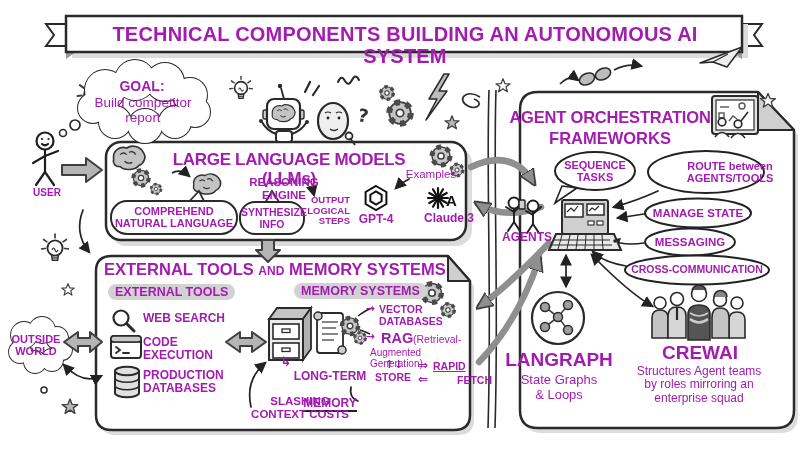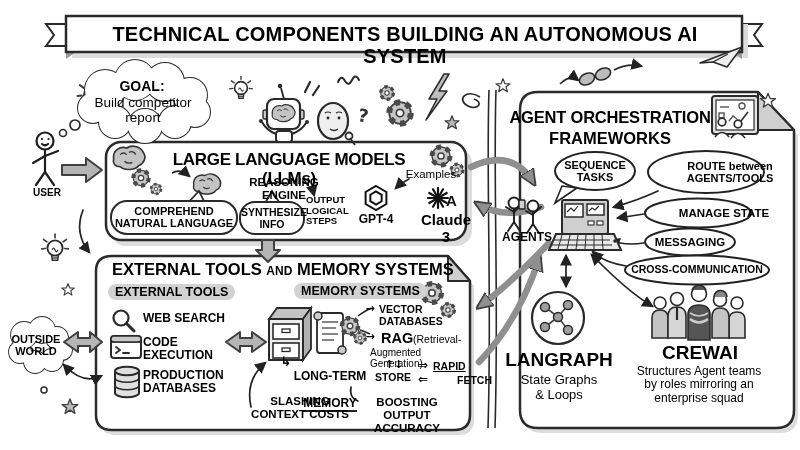--- a/index.html
+++ b/index.html
@@ -1,19 +1,19 @@
 <!DOCTYPE html>
 <html><head>
 <meta charset="utf-8">
 <style>
   html,body{margin:0;padding:0;background:#fff;}
   #canvas{position:relative;width:800px;height:450px;background:#ffffff;overflow:hidden;
           font-family:"Liberation Sans",sans-serif;color:#1f1f1f;}
   #art{position:absolute;left:0;top:0;width:800px;height:450px;}
-  .t{position:absolute;white-space:pre-line;text-align:center;line-height:1.12;color:#000000;z-index:2;}
+  .t{position:absolute;white-space:pre-line;text-align:center;line-height:1.12;color:#a21caf;z-index:2;}
   .b{font-weight:700;}
   .lt{text-align:left;}
   .g{font-family:"DejaVu Sans",sans-serif;font-weight:700;}
   .pill{background:#d2d2d2;border-radius:9px;padding:1px 7px;display:inline-block;white-space:nowrap;}
   .ul{border-bottom:2px solid #222;}
   .titlebar{letter-spacing:.2px;}
 </style>
 </head>
 <body>
 
@@ -412,28 +412,28 @@
 <div class="t" style="left:88px;top:95px;width:110px;font-size:13.5px;">Build competitor
 report</div>
 <div class="t b" style="left:22px;top:187px;width:50px;font-size:10px;">USER</div>
 
 <div class="t b" style="left:150px;top:150px;width:278px;font-size:17px;letter-spacing:-0.3px;">LARGE LANGUAGE MODELS (LLMs)</div>
 <div class="t b" style="left:226px;top:176px;width:116px;font-size:11.5px;">REASONING ENGINE</div>
 <div class="t b" style="left:113px;top:205px;width:122px;font-size:11px;">COMPREHEND
 NATURAL LANGUAGE</div>
 <div class="t b" style="left:241px;top:207px;width:62px;font-size:10.5px;">SYNTHESIZE
 INFO</div>
-<div class="t b lt" style="left:306px;top:195px;width:44px;font-size:9.5px;">OUTPUT
+<div class="t b lt" style="left:306px;top:195px;width:44px;font-size:9.5px;text-align:right;">OUTPUT
 LOGICAL
 STEPS</div>
 <div class="t" style="left:404px;top:168px;width:54px;font-size:11.5px;">Examples</div>
 <div class="t b" style="left:352px;top:213px;width:48px;font-size:12px;">GPT-4</div>
-<div class="t b" style="left:418px;top:212px;width:56px;font-size:15px;">Claude 3</div>
-
-<div class="t" style="left:112px;top:260px;width:336px;font-size:16.5px;white-space:nowrap;">
+<div class="t b" style="left:418px;top:212px;width:56px;font-size:12px;text-align:right;">Claude 3</div>
+
+<div class="t" style="left:104px;top:260px;width:336px;font-size:16.5px;white-space:nowrap;">
   <span class="b">EXTERNAL TOOLS</span>
   <span class="b" style="font-size:12px;">AND</span>
   <span class="b">MEMORY SYSTEMS</span>
 </div>
 <div class="t b" style="left:108px;top:284px;font-size:12.5px;"><span class="pill">EXTERNAL TOOLS</span></div>
 <div class="t b lt" style="left:143px;top:312px;width:90px;font-size:12px;">WEB SEARCH</div>
 <div class="t b lt" style="left:143px;top:336px;width:90px;font-size:12px;">CODE
 EXECUTION</div>
 <div class="t b lt" style="left:143px;top:369px;width:96px;font-size:12px;">PRODUCTION
 DATABASES</div>
@@ -452,33 +452,31 @@
   <span class="ul">MEMORY</span>
 </div>
 <div class="t g" style="left:376px;top:359px;width:36px;font-size:11px;">↑↓</div>
 <div class="t b" style="left:370px;top:372px;width:46px;font-size:10.5px;">STORE</div>
 <div class="t g" style="left:414px;top:359px;width:18px;font-size:12px;">⇒</div>
 <div class="t b lt" style="left:433px;top:361px;width:36px;font-size:10.5px;text-decoration:underline;">RAPID</div>
 <div class="t g" style="left:414px;top:373px;width:18px;font-size:12px;">⇐</div>
 <div class="t b lt" style="left:433px;top:375px;width:36px;font-size:10.5px;padding-left:24px;">FETCH</div>
 <div class="t b" style="left:250px;top:395px;width:100px;font-size:11.5px;">SLASHING
 CONTEXT COSTS</div>
-<div class="t b" style="left:352px;top:396px;width:110px;font-size:11.5px;">BOOSTING OUTPUT
-ACCURACY</div>
 
 <div class="t b" style="left:8px;top:333px;width:56px;font-size:11px;">OUTSIDE
 WORLD</div>
 
 <div class="t b" style="left:508px;top:108px;width:204px;font-size:16.5px;letter-spacing:-0.2px;">AGENT ORCHESTRATION</div>
 <div class="t b" style="left:556px;top:159px;width:78px;font-size:11px;">SEQUENCE
 TASKS</div>
 <div class="t b" style="left:540px;top:129px;width:140px;font-size:16.5px;">FRAMEWORKS</div>
 <div class="t b" style="left:649px;top:160px;width:114px;font-size:11px;margin-left:24px;">ROUTE between
 AGENTS/TOOLS</div>
-<div class="t b" style="left:646px;top:207px;width:104px;font-size:11.5px;padding-left:26px;">MANAGE STATE</div>
+<div class="t b" style="left:646px;top:207px;width:104px;font-size:11.5px;">MANAGE STATE</div>
 <div class="t b" style="left:647px;top:236px;width:86px;font-size:11.5px;">MESSAGING</div>
 <div class="t b" style="left:626px;top:264px;width:142px;font-size:10.5px;">CROSS-COMMUNICATION</div>
 <div class="t b" style="left:500px;top:231px;width:54px;font-size:12px;">AGENTS</div>
 <div class="t b" style="left:504px;top:349px;width:110px;font-size:19px;">LANGRAPH</div>
 <div class="t" style="left:510px;top:373px;width:98px;font-size:13px;">State Graphs
 &amp; Loops</div>
 <div class="t b" style="left:654px;top:342px;width:92px;font-size:19px;">CREWAI</div>
 <div class="t" style="left:630px;top:365px;width:138px;font-size:12px;">Structures Agent teams
 by roles mirroring an
 enterprise squad</div>

